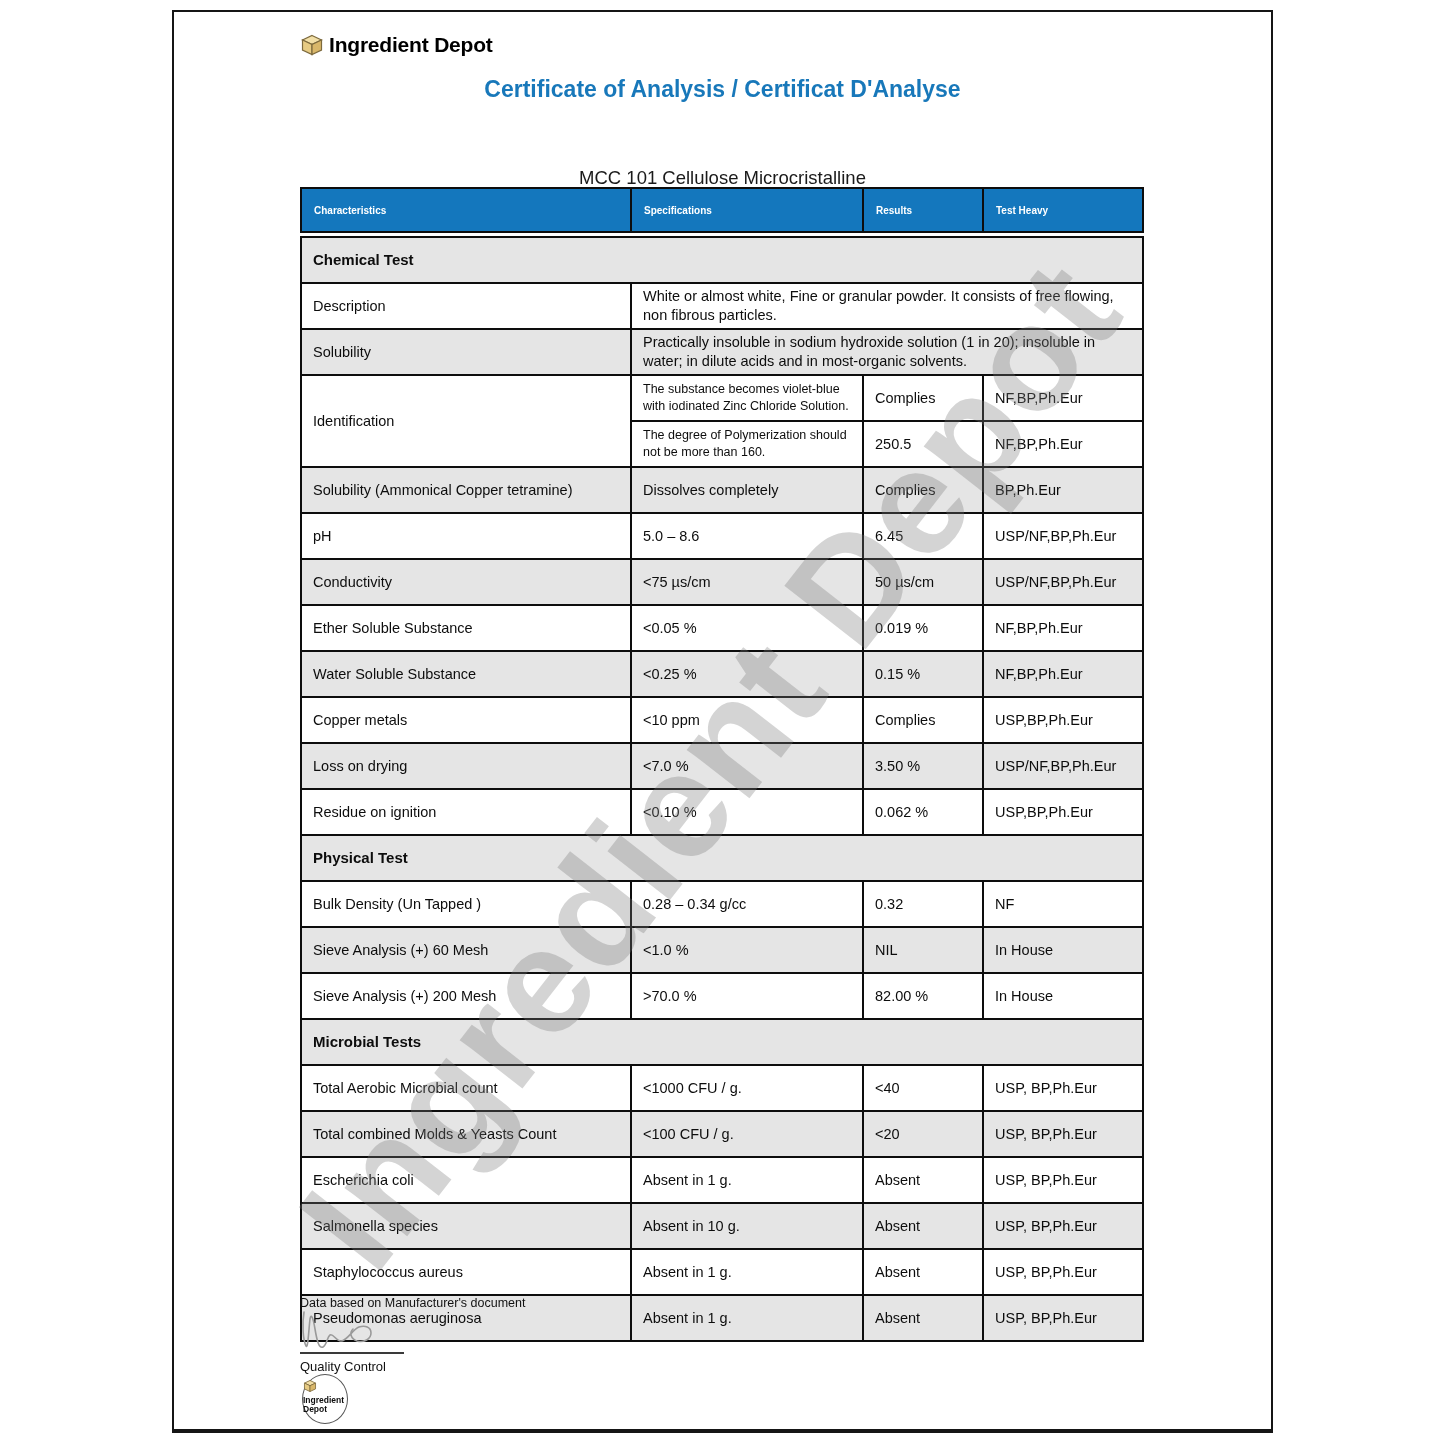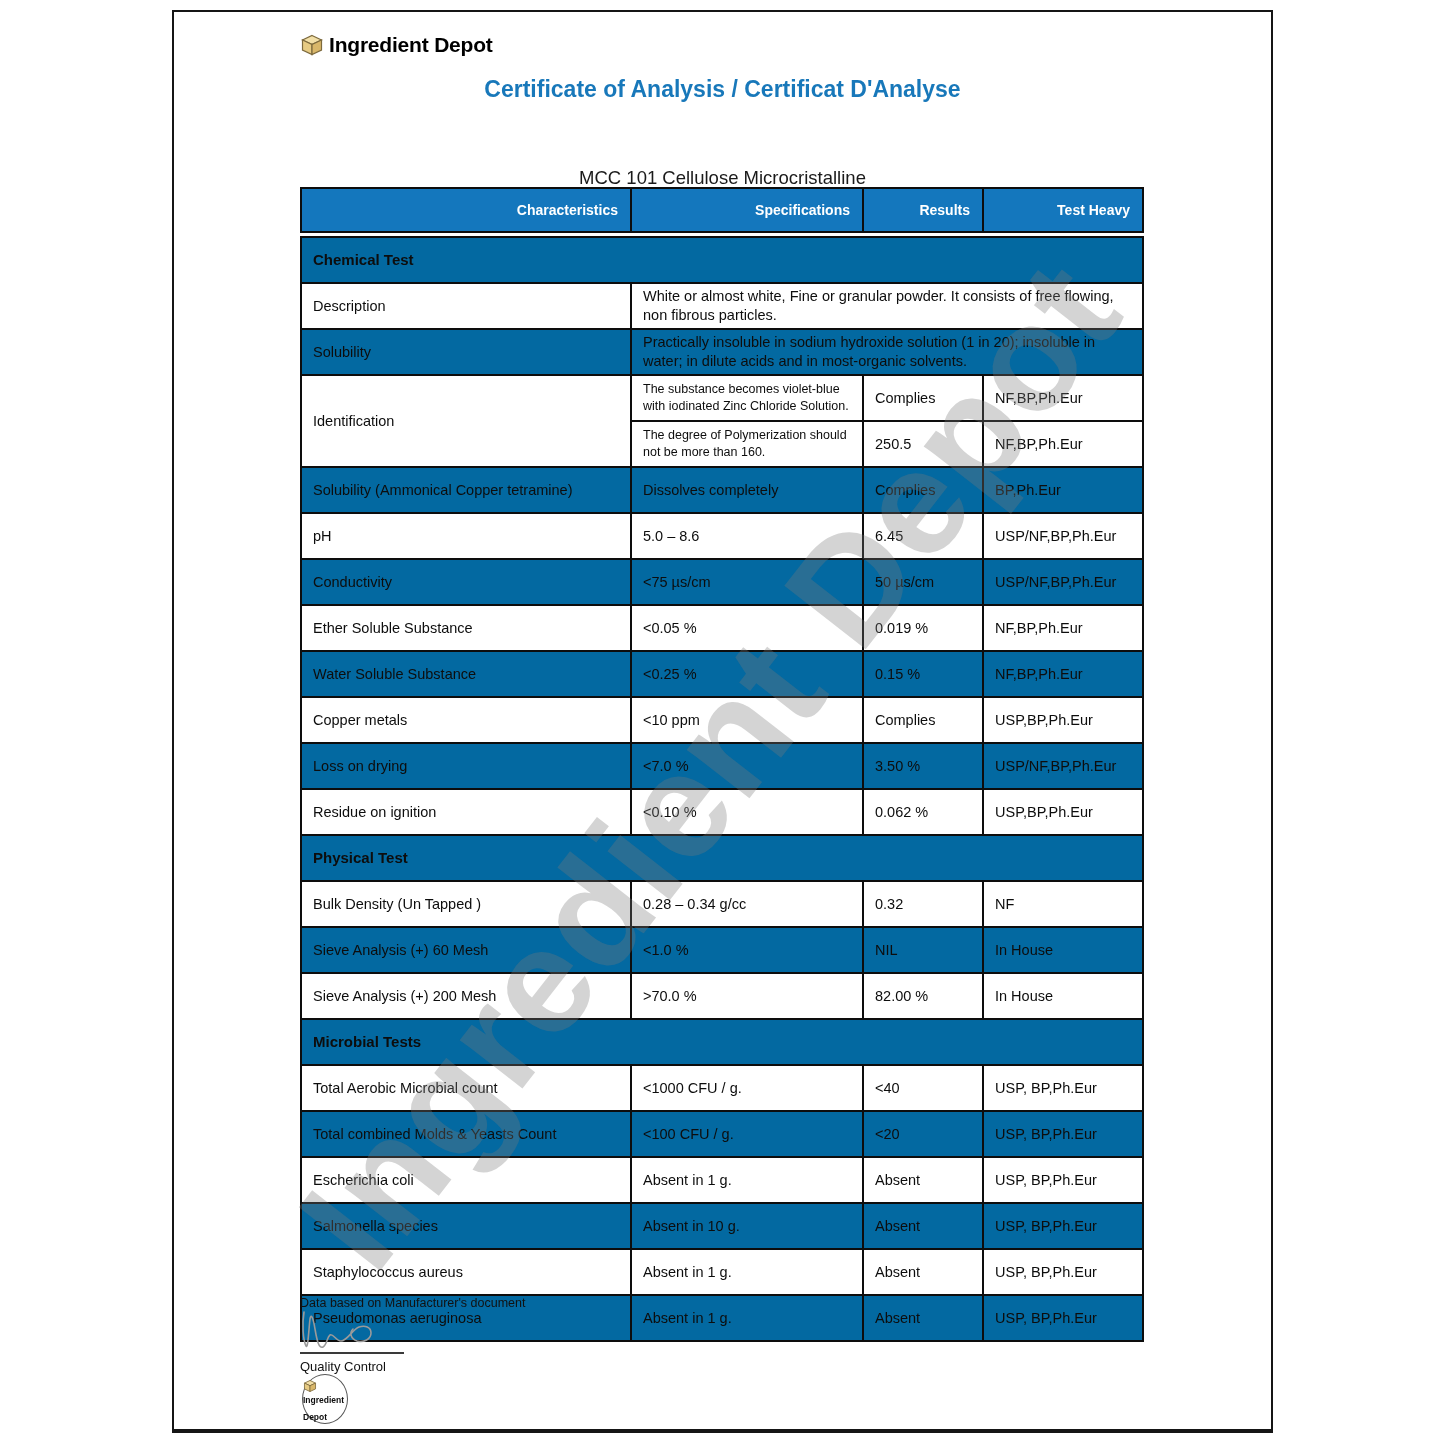--- a/index.html
+++ b/index.html
@@ -20,30 +20,30 @@
   .logo-text { font-size:21px; font-weight:bold; letter-spacing:-0.2px; color:#000; }
   .doc-title { left:0; right:0; top:64px; text-align:center; font-size:23px; font-weight:bold; color:#1878ba; }
   .sub-en { left:0; right:0; top:98px; text-align:center; font-size:20px; font-weight:bold; color:#0c0c0c; }
   .sub-fr { left:0; right:0; top:131px; text-align:center; font-size:18.5px; font-weight:normal; color:#1a1a1a;margin-top:24px; }
 
   
   .coa { left:126px; top:175px; width:842px; }
   table.t { border-collapse:collapse; table-layout:fixed; width:842px; }
   .t col.c1{width:330px;} .t col.c2{width:232px;} .t col.c3{width:120px;} .t col.c4{width:160px;}
   .t th {
-    background:#1477bd; color:#fff; font-size:14px; font-weight:bold; text-align:right;
+    background:#1477bd; color:#fff; font-size:10px; font-weight:bold; text-align:left;
     height:42px; padding:0 12px; border:2px solid #0d0d0d;margin-left:44px;
   }
   .hgap { height:3px; }
   .t td {
     border:2px solid #0d0d0d; font-size:14.5px; line-height:1.3;
     padding:3px 11px; height:38px; vertical-align:middle; color:#0d0d0d;
     overflow:hidden;
   }
-  tr.g td { background:#0369a1;margin-top:32px; }
+  tr.g td { background:#e5e5e5;margin-top:32px; }
   td.section { font-weight:bold; font-size:15px; }
   td.sm { font-size:12.5px; line-height:1.35; }
 
   
   .watermark {
     left:536px; top:753px; transform:translate(-50%,-50%) rotate(-52deg);
     font-size:150px; font-weight:bold; letter-spacing:2px; white-space:nowrap;
     color:rgba(120,120,120,0.32); pointer-events:none; z-index:6;
   }
 
@@ -51,21 +51,21 @@
   .note { left:126px; top:1284px; font-size:12.5px; color:#111; }
   .sig-svg { left:126px; top:1296px; }
   .sig-line { left:126px; top:1340px; width:104px; height:0; border-top:2px solid #3a3a3a; }
   .sig-role { left:126px; top:1347px; font-size:13px; color:#111; }
   .stamp {
     left:128px; top:1362px; width:46px; height:50px; border:1.5px solid #555;
     border-radius:50%; text-align:left; box-sizing:border-box; background:#fff; z-index:7;
   }
   .stamp svg { margin-top:4px; display:inline-block; }
   .stamp-l1 { font-size:8.5px; font-weight:bold; line-height:1.1; margin-top:-1px; }
-  .stamp-l2 { font-size:8.5px; font-weight:bold; line-height:1.1;margin-top:8px; }
+  .stamp-l2 { font-size:8.5px; font-weight:bold; line-height:1.1; }
 </style>
 </head>
 <body>
 
 <div class="page">
 
   <div class="logo">
     <svg width="24" height="24" viewBox="0 0 24 24">
       <polygon points="12,2.5 21.5,7 12,11.5 2.5,7" fill="#f2dfa6" stroke="#7d6a3d" stroke-width="1.2"></polygon>
       <polygon points="2.5,7 12,11.5 12,21.5 2.5,17" fill="#e7cb83" stroke="#7d6a3d" stroke-width="1.2"></polygon>

